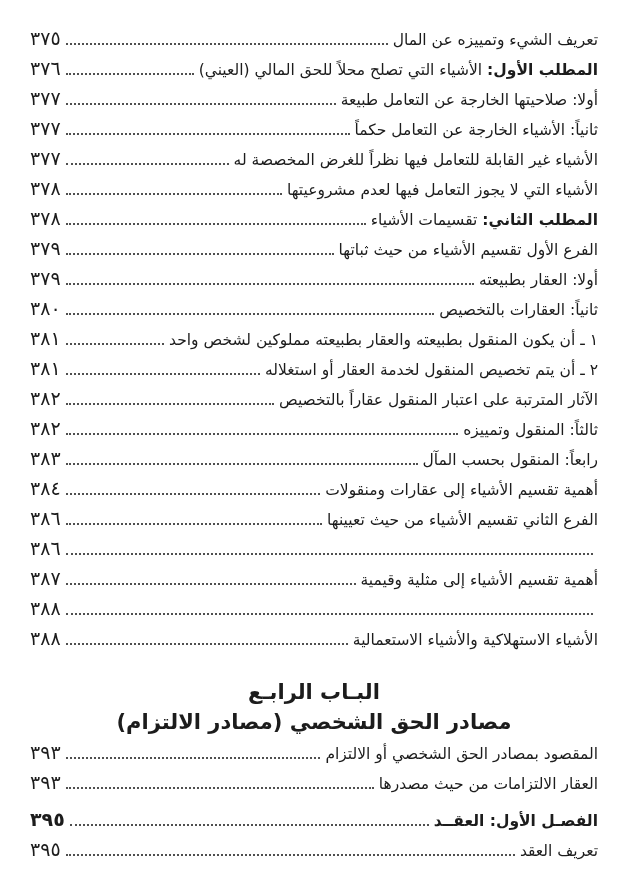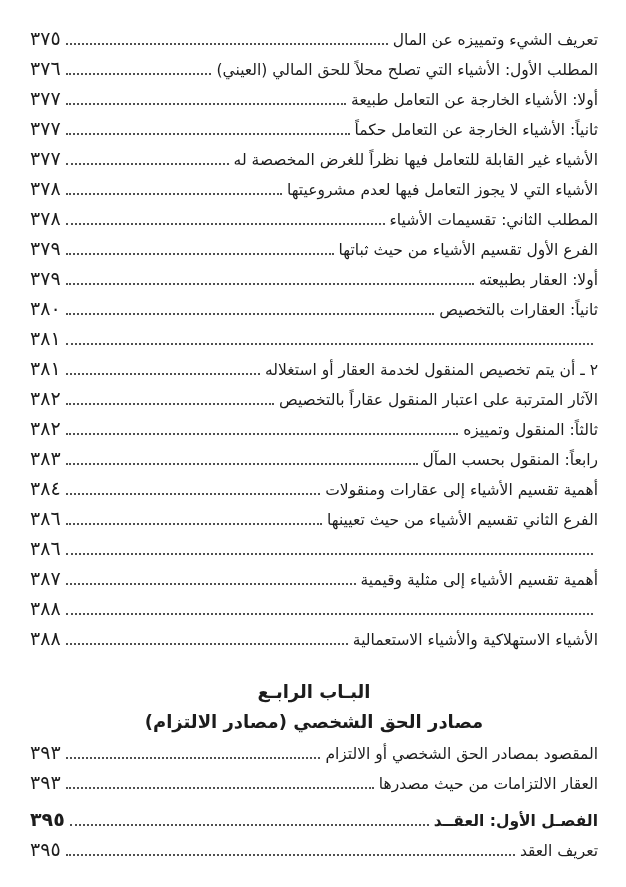--- a/index.html
+++ b/index.html
@@ -25,62 +25,62 @@
   .row {
     display: flex;
     direction: rtl;
     align-items: baseline;
     height: 30px;
     font-size: 15.5px;
     line-height: 30px;
     white-space: nowrap;
   }
   .row .title { flex: 0 1 auto; overflow: hidden; }
-  .row .title b { font-weight: normal; }
+  .row .title b { font-weight: bold; }
   .row .leader {
     flex: 1 1 auto;
     min-width: 10px;
     border-bottom: 2px dotted #4f4f4f;
     margin: 0 5px;
     align-self: baseline;
   }
   .row .num {
     flex: 0 0 auto;
     font-size: 19px;
     letter-spacing: 0.5px;
   }
   .row.bold { font-weight: bold; }
   .row.gap { margin-top: 7px; }
   .section {
     margin-top: 24px;
     text-align: center;
     font-weight: bold;
   }
   .section .h1, .section .h2 {
-    font-size: 18px;
+    font-size: 21px;
     line-height: 30px;
   }
 </style>
 </head>
 <body>
 
 <div class="page">
   <div class="rows" id="toc-top">
       <div class="row">
         <span class="title">تعريف الشيء وتمييزه عن المال</span>
         <span class="leader"></span>
         <span class="num">٣٧٥</span>
       </div>
       <div class="row">
         <span class="title"><b>المطلب الأول:</b> الأشياء التي تصلح محلاً للحق المالي (العيني) </span>
         <span class="leader"></span>
         <span class="num">٣٧٦</span>
       </div>
       <div class="row">
-        <span class="title">أولا: الأشياء الخارجة عن التعامل طبيعة </span>
+        <span class="title">أولا: صلاحيتها الخارجة عن التعامل طبيعة </span>
         <span class="leader"></span>
         <span class="num">٣٧٧</span>
       </div>
       <div class="row">
         <span class="title">ثانياً: الأشياء الخارجة عن التعامل حكماً</span>
         <span class="leader"></span>
         <span class="num">٣٧٧</span>
       </div>
       <div class="row">
         <span class="title">الأشياء غير القابلة للتعامل فيها نظراً للغرض المخصصة له </span>
@@ -106,20 +106,21 @@
         <span class="title">أولا: العقار بطبيعته </span>
         <span class="leader"></span>
         <span class="num">٣٧٩</span>
       </div>
       <div class="row">
         <span class="title">ثانياً: العقارات بالتخصيص </span>
         <span class="leader"></span>
         <span class="num">٣٨٠</span>
       </div>
       <div class="row">
+        <span class="title">١ ـ أن يكون المنقول بطبيعته والعقار بطبيعته مملوكين لشخص واحد </span>
         <span class="leader"></span>
         <span class="num">٣٨١</span>
       </div>
       <div class="row">
         <span class="title">٢ ـ أن يتم تخصيص المنقول لخدمة العقار أو استغلاله </span>
         <span class="leader"></span>
         <span class="num">٣٨١</span>
       </div>
       <div class="row">
         <span class="title">الآثار المترتبة على اعتبار المنقول عقاراً بالتخصيص </span>

